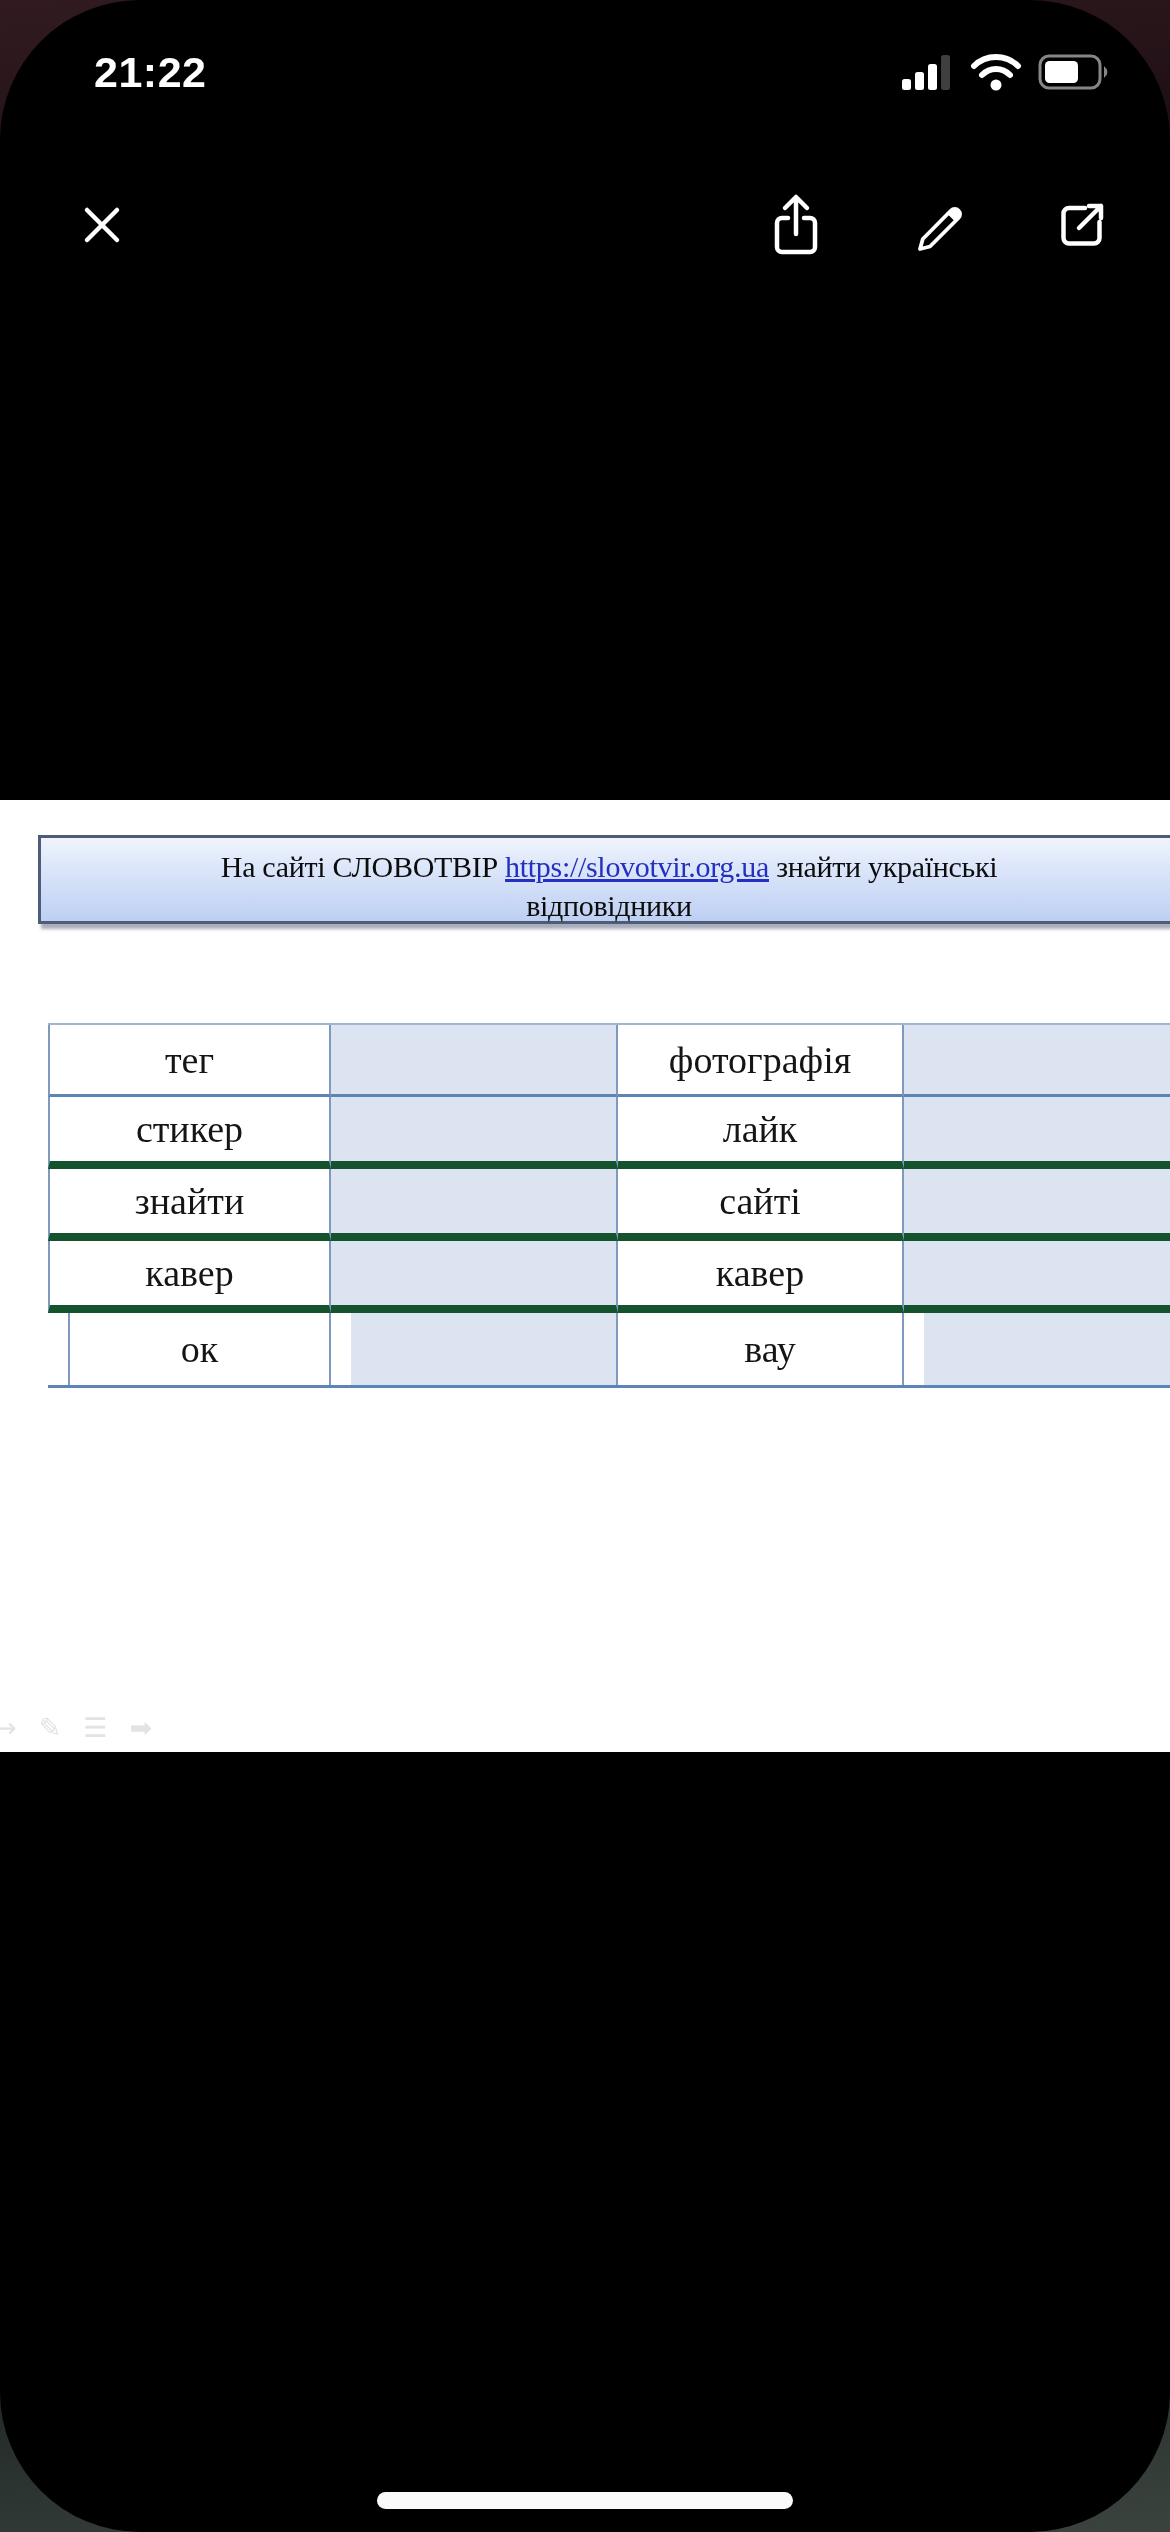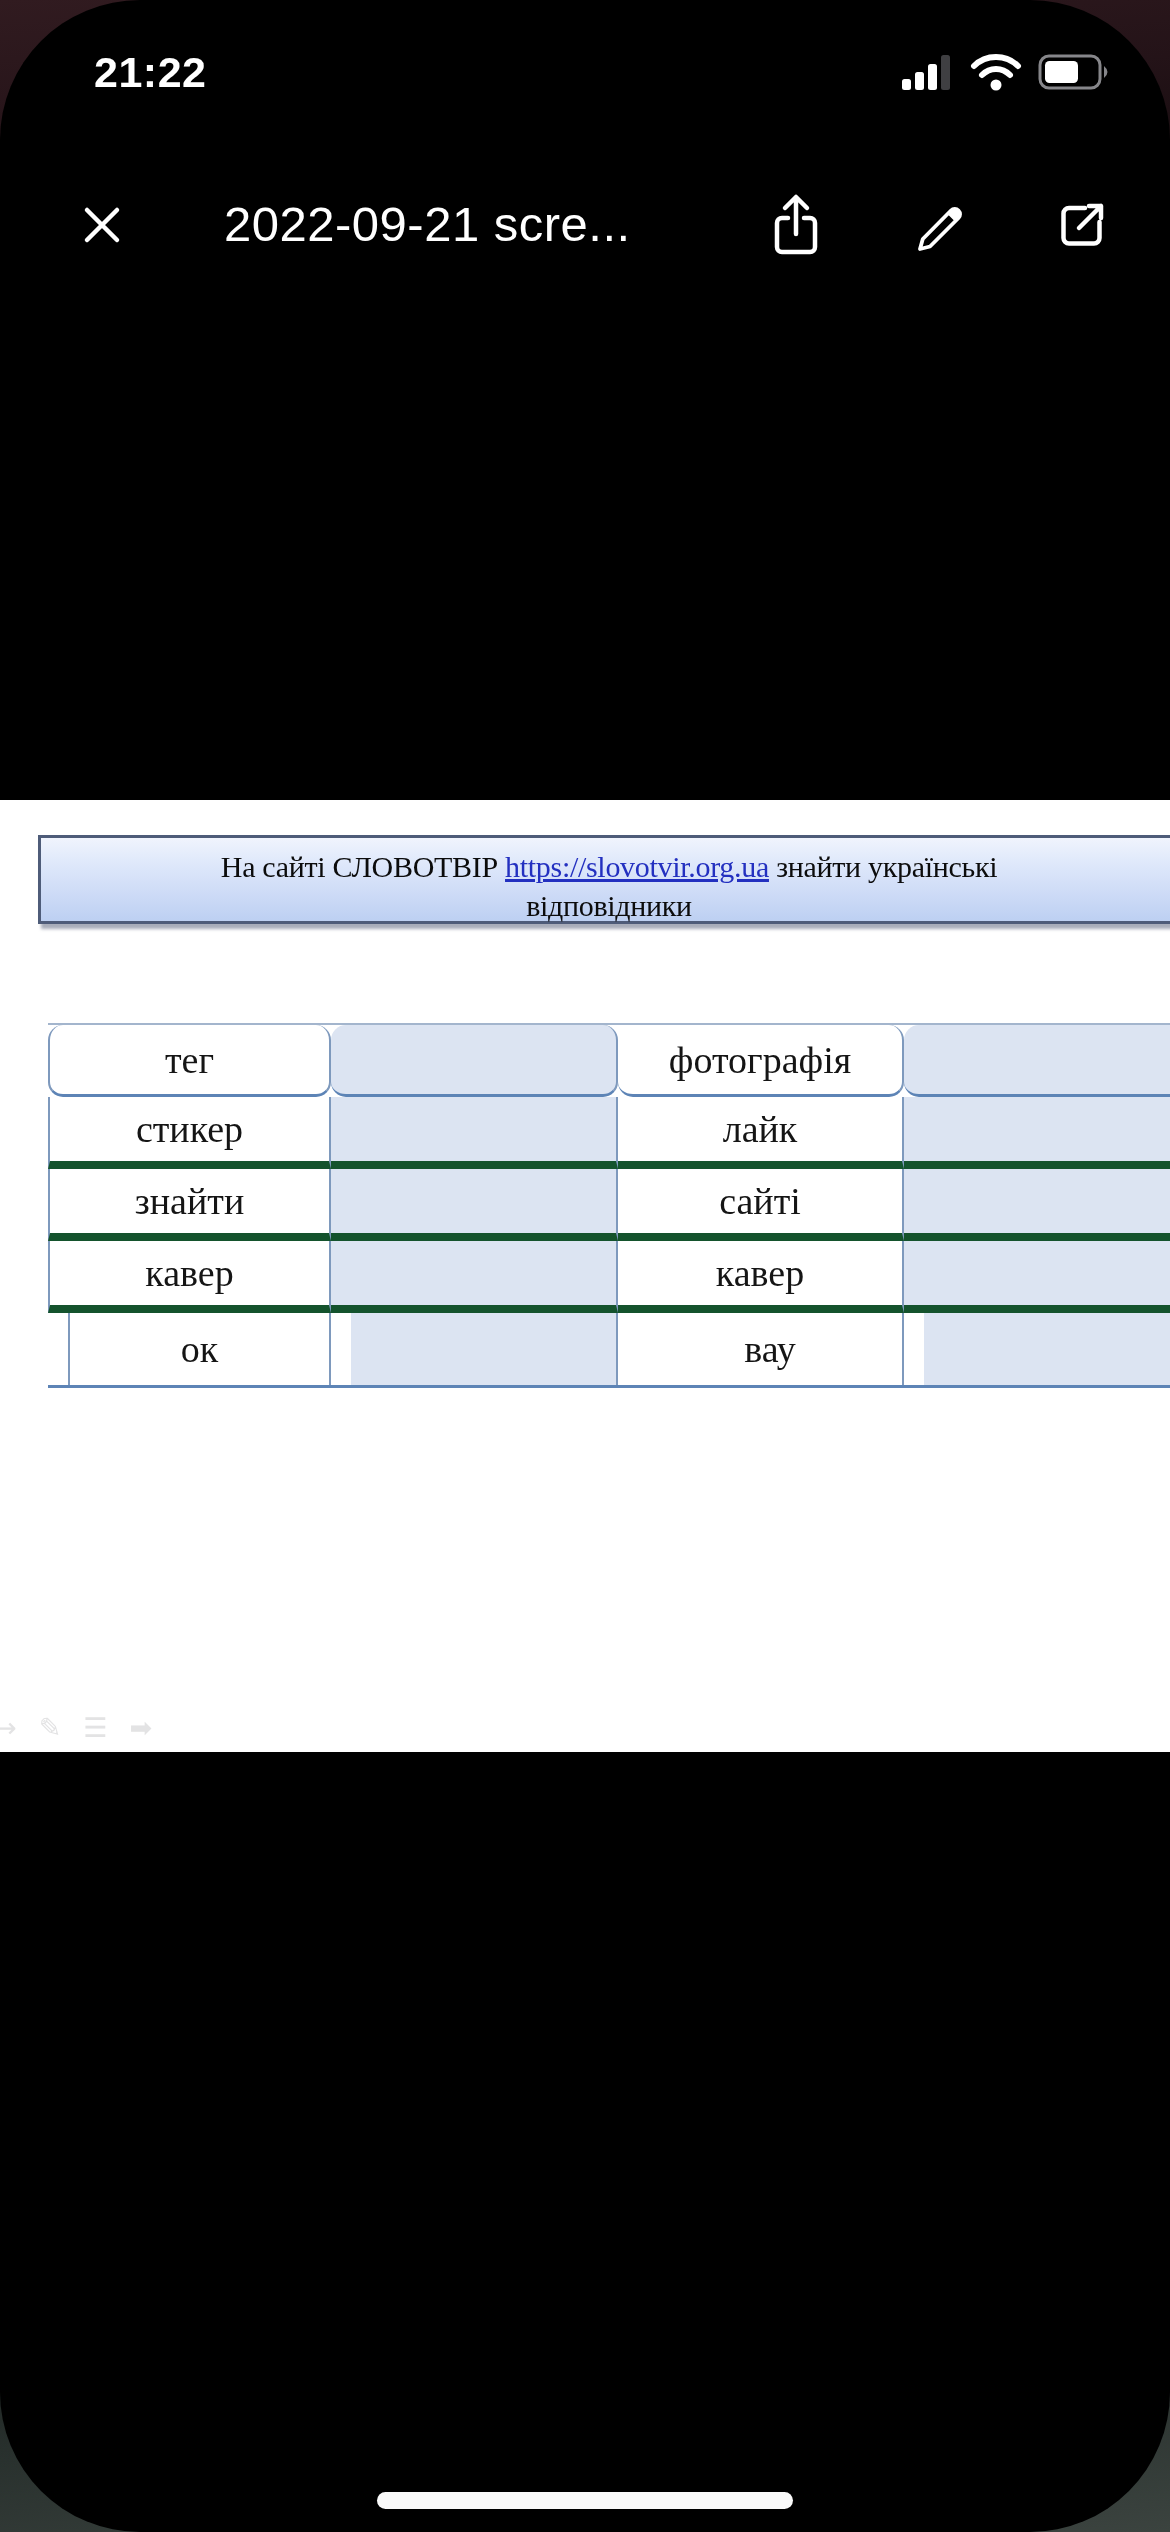--- a/index.html
+++ b/index.html
@@ -62,21 +62,21 @@
     font-size:38px; color:#151515;
   }
   .word-table .cell {
     height:72px; display:flex; align-items:center; justify-content:center;
     border-right:2px solid #7e99bd;
     border-bottom:8px solid #14532d;
     background:#fff;
   }
   .word-table .cell.first-col { border-left:2px solid #7e99bd; }
   .word-table .cell.shaded { background:#dce4f2; }
-  .word-table .row-header .cell { border-bottom:3px solid #5d84b6;border-radius:15px; }
+  .word-table .row-header .cell { border-bottom:3px solid #5d84b6; }
   .word-table .row-last .cell { border-bottom:none;margin-left:20px; }
   .faint-icons {
     position:absolute; left:-6px; top:912px;
     display:flex; gap:22px; align-items:center;
     color:#e3e3e4; font-size:27px;
   }
   
   .home-indicator {
     position:absolute; left:377px; bottom:23px;
     width:416px; height:17px; border-radius:9px; background:#fafafa;
@@ -114,21 +114,20 @@
     </span>
   </div>
 
   <div class="toolbar-btn btn-close">
     <span>
       <svg width="52" height="52" viewBox="0 0 52 52">
         <path d="M11 11 L41 41 M41 11 L11 41" stroke="#fff" stroke-width="4.5" stroke-linecap="round" fill="none"></path>
       </svg>
     </span>
   </div>
-  <div class="viewer-title">2022-09-21 scre...</div>
   <div class="toolbar-btn btn-share">
     <span>
       <svg width="56" height="66" viewBox="0 0 56 66">
         <path d="M20 26 H14 a5 5 0 0 0 -5 5 V55 a5 5 0 0 0 5 5 H42 a5 5 0 0 0 5 -5 V31 a5 5 0 0 0 -5 -5 H36" fill="none" stroke="#fff" stroke-width="4.5" stroke-linecap="round" stroke-linejoin="round"></path>
         <path d="M28 42 V7 M17 16 L28 5 L39 16" fill="none" stroke="#fff" stroke-width="4.5" stroke-linecap="round" stroke-linejoin="round"></path>
       </svg>
     </span>
   </div>
   <div class="toolbar-btn btn-edit">
     <span>

